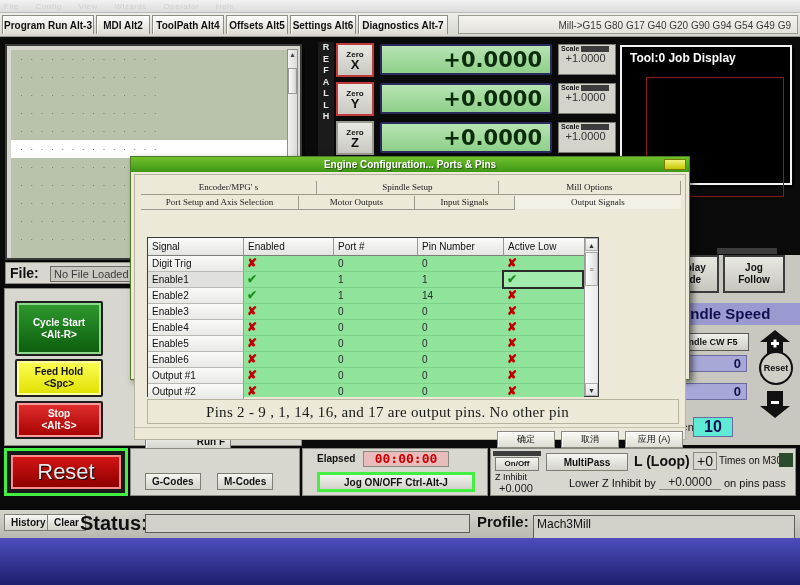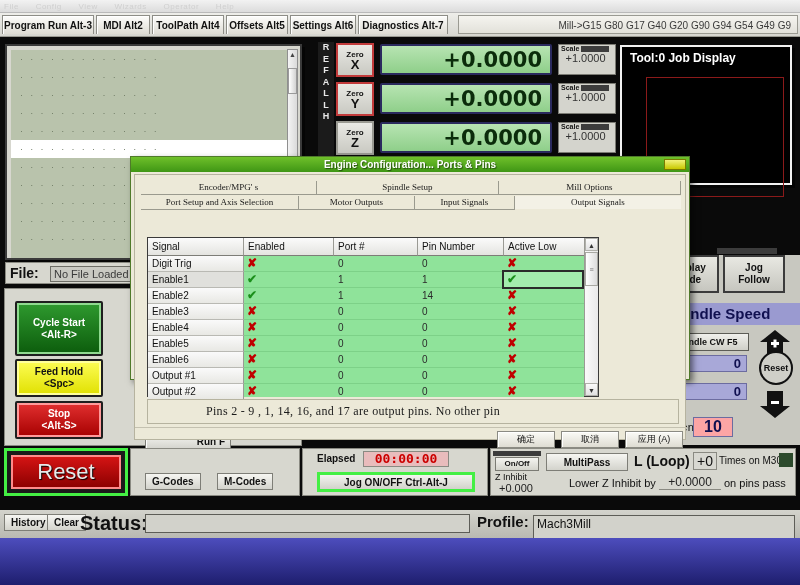--- a/index.html
+++ b/index.html
@@ -185,21 +185,21 @@
              background:#9a9ad0; color:#101050; font-size:15px; font-weight:bold;
              line-height:22px; text-align:left; padding-left:2px; overflow:hidden;}
   .spBtn { position:absolute; left:-2px; top:78px; width:86px; height:18px;
            background:linear-gradient(#f0f0ec,#cfcfc8); border:1px solid #5c5c56;
            font-size:9px; font-weight:bold; color:#111;
            display:flex; align-items:center; justify-content:center;}
   .spVal { position:absolute; left:-2px; width:84px; height:17px; background:#a8a8d8;
            border:1px solid #6c6ca0; color:#101050; font-size:13px; font-weight:bold;
            text-align:right; padding-right:5px; line-height:15px;}
   .percLab{ position:absolute; left:-6px; top:166px; font-size:11px; color:#111;}
-  .percVal{ position:absolute; left:28px; top:162px; width:40px; height:20px; background:#fca5a5;
+  .percVal{ position:absolute; left:28px; top:162px; width:40px; height:20px; background:#5eead4;
            border:1px solid #6c6ca0; color:#101050; font-size:16px; font-weight:bold;
            text-align:center; line-height:18px;}
   .arrUp, .arrDn { position:absolute; left:92px; width:36px; height:30px; }
   .resetCircle { position:absolute; left:94px; top:96px; width:34px; height:34px;
            border:2px solid #111; border-radius:50%; background:#cfcfc8;
            font-size:9px; font-weight:bold; color:#111;
            display:flex; align-items:center; justify-content:center;}
   .dmCap { position:absolute; left:52px; top:-7px; width:60px; height:6px; background:#3c3c3c;}
 
   
@@ -263,21 +263,21 @@
           background:linear-gradient(90deg,#fafafa,#e9e9e9); border-left:1px solid #9a9a94;}
   .gsArrow { position:absolute; left:0; width:13px; height:13px; font-size:7px; color:#333;
           text-align:center; line-height:13px; background:linear-gradient(#fbfbfb,#e0e0e0);
           border:1px solid #b0b0aa; }
   .gsThumb { position:absolute; left:0; top:14px; width:13px; height:34px;
           background:linear-gradient(90deg,#ffffff,#dcdcdc); border:1px solid #a8a8a2;
           font-size:7px; color:#777; text-align:center; line-height:34px;}
 
   .noteBox { position:absolute; left:12px; top:224px; width:532px; height:25px;
           background:#ece9d8; border:1px solid #b6b39f; }
-  .noteTxt { position:absolute; left:58px; top:4px; font-size:12px; color:#1a1a1a;
+  .noteTxt { position:absolute; left:58px; top:4px; font-size:15px; color:#1a1a1a;
           font-family:"Liberation Serif", serif; letter-spacing:.3px; white-space:nowrap;}
   .dlgSep { position:absolute; left:0; top:252px; width:552px; height:1px; background:#c4c1b0;}
   .dlgBtn { position:absolute; top:256px; height:17px; width:58px;
           background:linear-gradient(#fbfbf7,#dedcd2); border:1px solid #8b8b83;
           font-size:9px; color:#111; display:flex; align-items:center; justify-content:center;
           box-shadow: inset 1px 1px 0 #fff; }
 </style>
 </head>
 <body>
 

